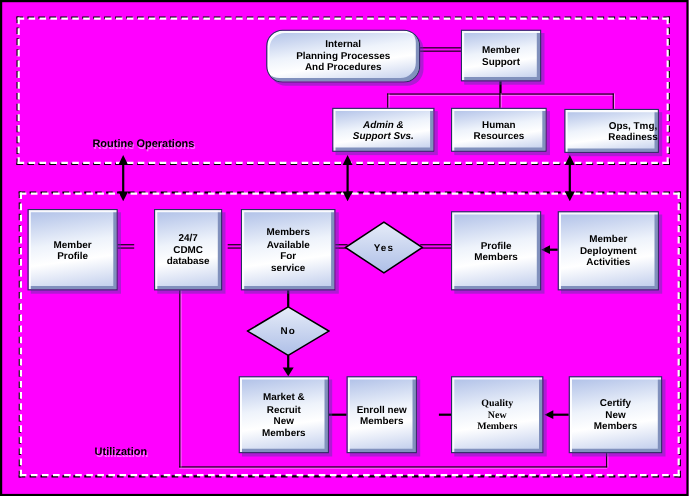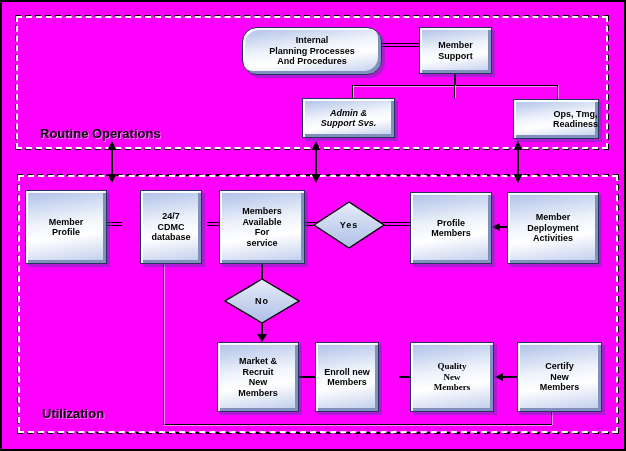--- a/index.html
+++ b/index.html
@@ -5,22 +5,22 @@
   html,body{margin:0;padding:0;background:#888;}
   #canvas{
     position:relative;width:626px;height:451px;box-sizing:border-box;
     background:#ff00ff;border:2px solid #000;overflow:hidden;
     font-family:"Liberation Sans",sans-serif;
   }
   
   .region{position:absolute;border:2px dashed #000;box-sizing:border-box;}
   .region::after{content:"";position:absolute;inset:-1px;border:2px dashed #fff;pointer-events:none;}
   .region-label{
-    position:absolute;font-size:13px;font-weight:700;color:#000;z-index:5;
-    text-shadow:1px 1px 0 rgba(255,255,255,0.45);white-space:nowrap;
+    position:absolute;font-size:10px;font-weight:700;color:#000;z-index:5;
+    text-shadow:1px 1px 0 rgba(255,255,255,0.45);white-space:nowrap;margin-left:44px;
   }
   
   .node{
     position:absolute;box-sizing:border-box;z-index:4;
     border:1px solid #24335f;
     background:linear-gradient(172deg,#aebfe7 0%,#eef3fb 42%,#ffffff 62%,#bccaeb 100%);
     box-shadow:inset 2px 2px 0 rgba(255,255,255,0.9), inset -3px -3px 0 #8191bd,
                3px 3px 0 rgba(80,60,160,0.45);
     display:flex;align-items:center;justify-content:center;text-align:center;
   }
@@ -64,20 +64,24 @@
 Planning Processes
 And Procedures</span>
   </div>
   <div class="node" style="left:417px;top:25px;width:73px;height:47px;">
     <span class="node-label">Member
 Support</span>
   </div>
   <div class="node" style="left:300px;top:96px;width:93px;height:40px;font-style:italic;">
     <span class="node-label">Admin &amp;
 Support Svs.</span>
+  </div>
+  <div class="node" style="left:408px;top:96px;width:87px;height:40px;">
+    <span class="node-label">Human
+Resources</span>
   </div>
   <div class="node" style="left:511px;top:97px;width:86px;height:40px;justify-content:flex-end;">
     <span class="node-label">Ops, Tmg,
 Readiness</span>
   </div>
 
   <svg class="dbl-arrow" style="left:104px;top:139px;" width="12" height="42" viewBox="0 0 12 42">
     <line x1="6" y1="5" x2="6" y2="37" stroke="#000" stroke-width="2"></line>
     <polygon points="6,0 1.5,9 10.5,9" fill="#000"></polygon>
     <polygon points="6,42 1.5,33 10.5,33" fill="#000"></polygon>

